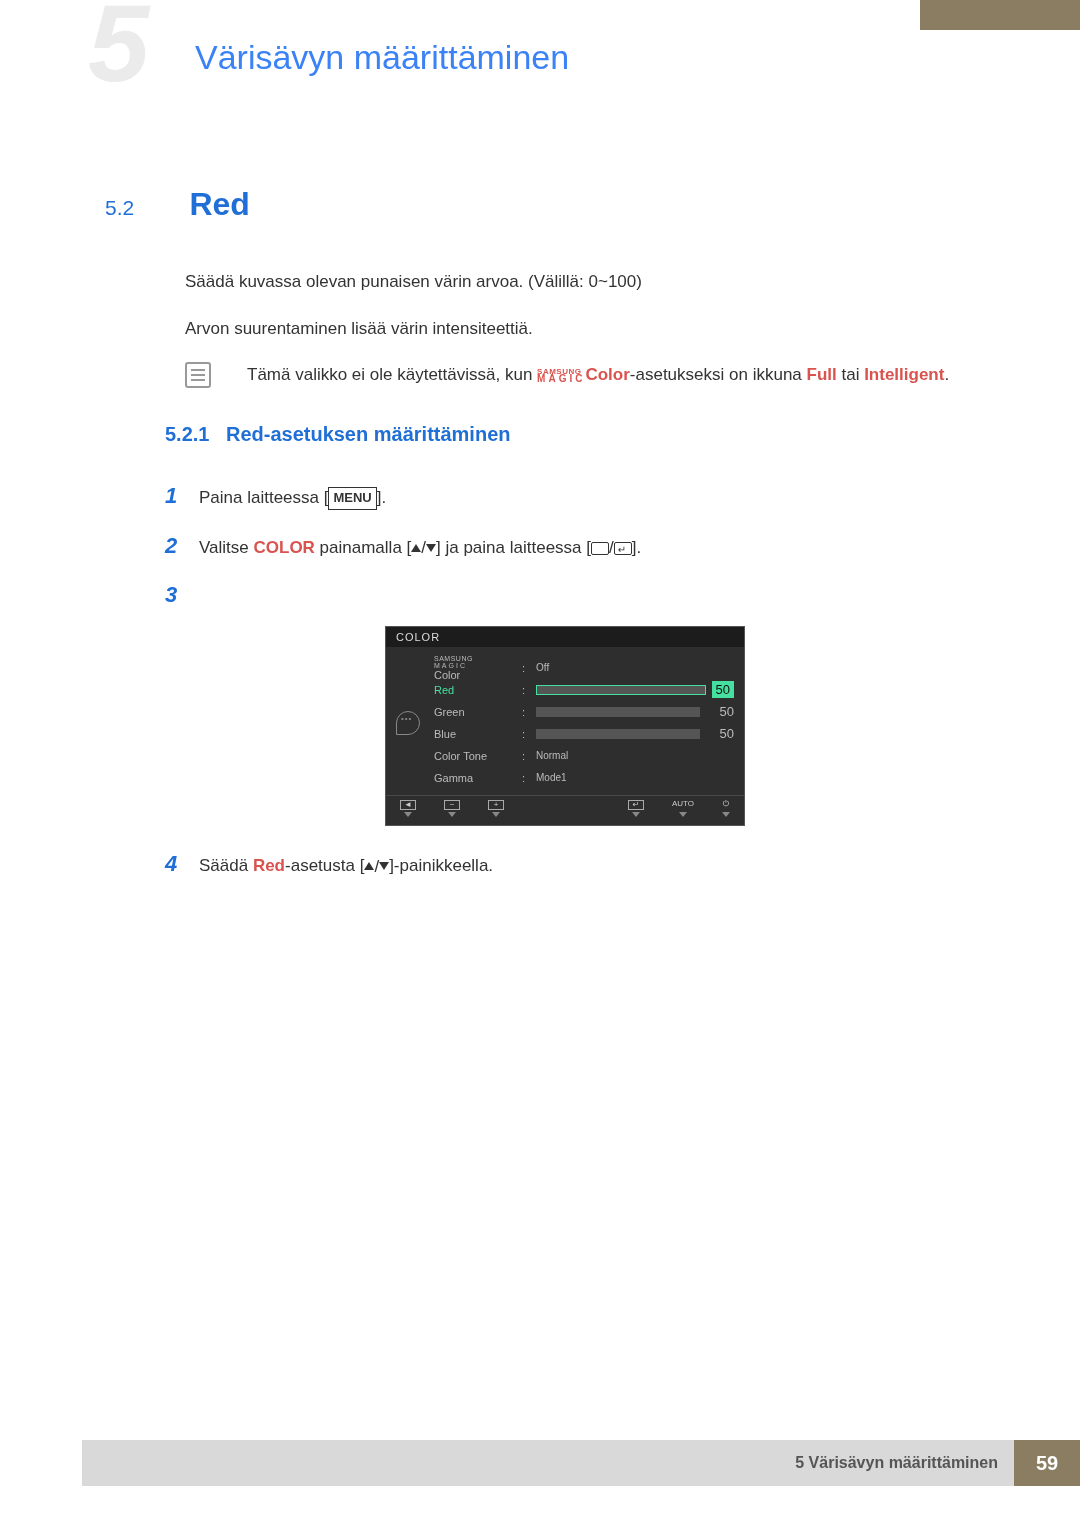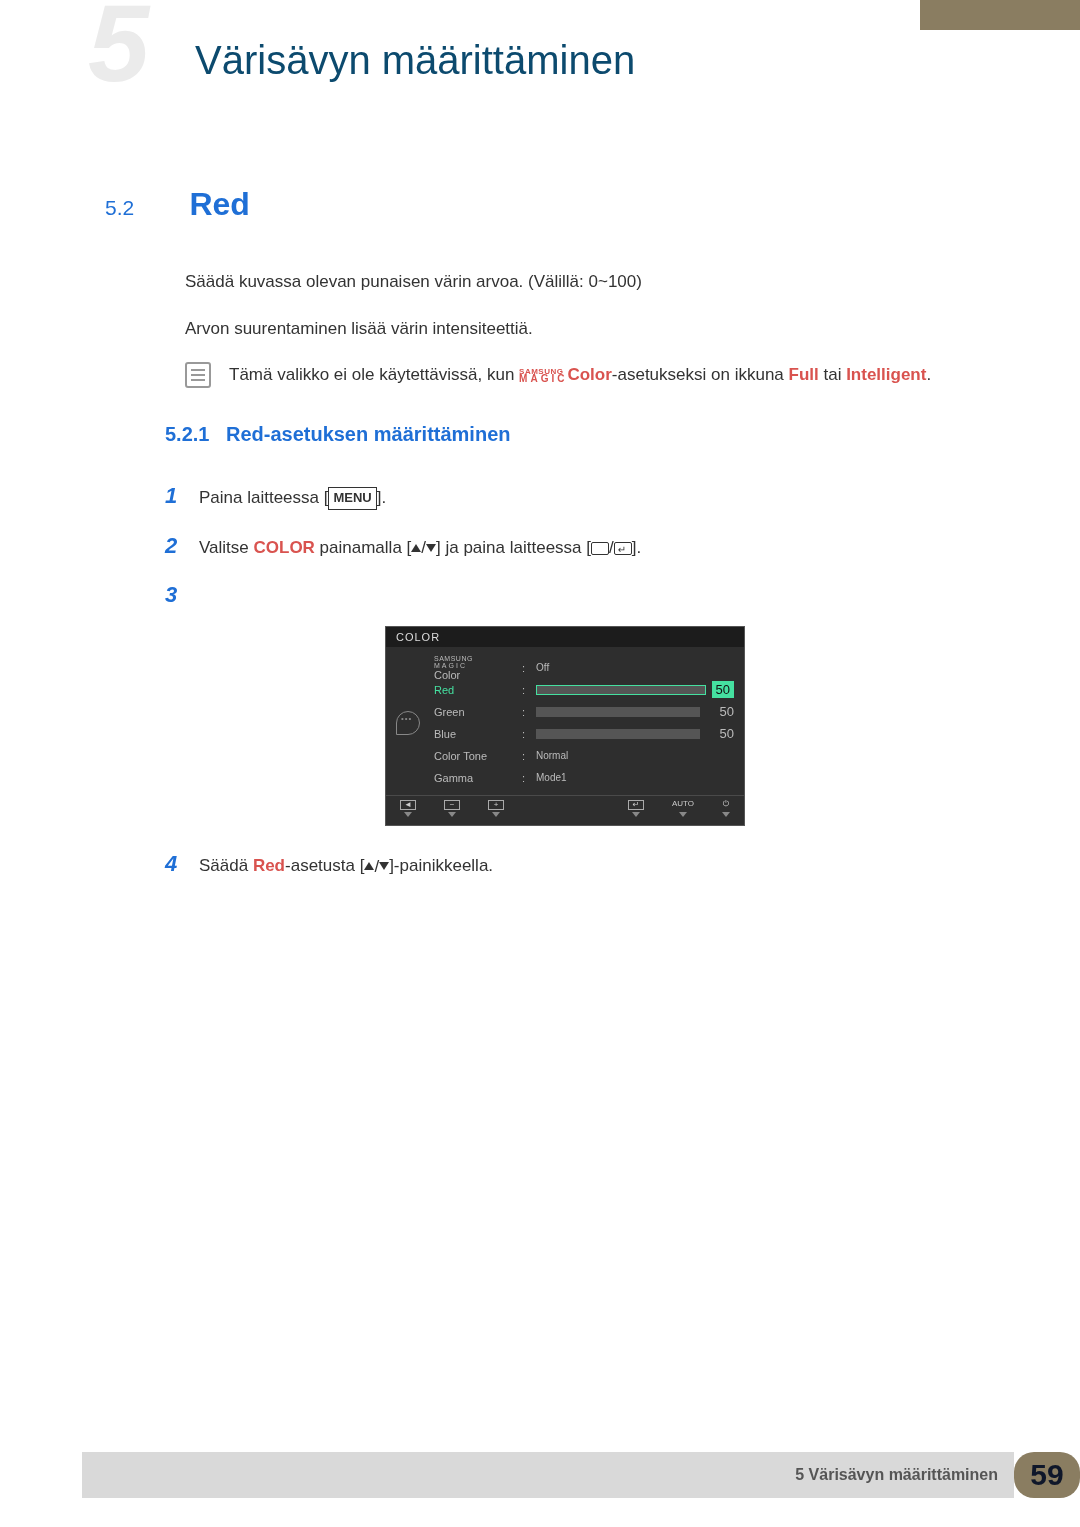--- a/index.html
+++ b/index.html
@@ -27,22 +27,22 @@
     font-weight: bold;
     color: #ebebeb;
     font-style: italic;
     line-height: 0.5;
     z-index: 0;
   }
   .chapter-title {
     position: absolute;
     top: 38px;
     left: 195px;
-    font-size: 40px;
-    color: #0c4a6e;
+    font-size: 34px;
+    color: #3b82f6;
     font-weight: normal;
     z-index: 2;
   }
   .content {
     position: absolute;
     top: 186px;
     left: 105px;
     width: 860px;
   }
   .section-header {
@@ -66,21 +66,21 @@
     margin-left: 80px;
     font-size: 17px;
     line-height: 1.6;
     margin-bottom: 20px;
     color: #333;
   }
   .note-row {
     margin-left: 80px;
     display: flex;
     align-items: center;
-    gap: 18px;
+    gap: 36px;
     margin-bottom: 30px;
     font-size: 17px;
   }
   .note-icon {
     width: 26px;
     height: 26px;
     border: 2px solid #999;
     border-radius: 3px;
     position: relative;
     flex-shrink: 0;
@@ -252,21 +252,21 @@
     border-right: 4px solid transparent;
     border-top: 5px solid #888;
   }
   .osd-footer .spacer { flex: 1; }
 
   
   .page-footer {
     position: absolute;
     left: 82px;
     right: 0;
-    bottom: 28px;
+    bottom: 40px;
     height: 48px;
     display: flex;
     align-items: center;
   }
   .footer-bar {
     flex: 1;
     height: 46px;
     background: #d9d9d9;
     display: flex;
     align-items: center;
@@ -275,27 +275,26 @@
   }
   .footer-text {
     font-size: 16px;
     color: #555;
     font-weight: bold;
   }
   .footer-page {
     width: 66px;
     height: 46px;
     background: #8a7d61;
-    color: #0f172a;
-    font-size: 30px;
+    color: #ffffff;
+    font-size: 20px;
     font-weight: bold;
     display: flex;
     align-items: center;
     justify-content: center;
-    border-radius: 20px;
   }
 </style>
 </head>
 <body>
 
 <div class="brown-tab"></div>
 <div class="ghost-5">5</div>
 <div class="chapter-title">Värisävyn määrittäminen</div>
 
 <div class="content">

